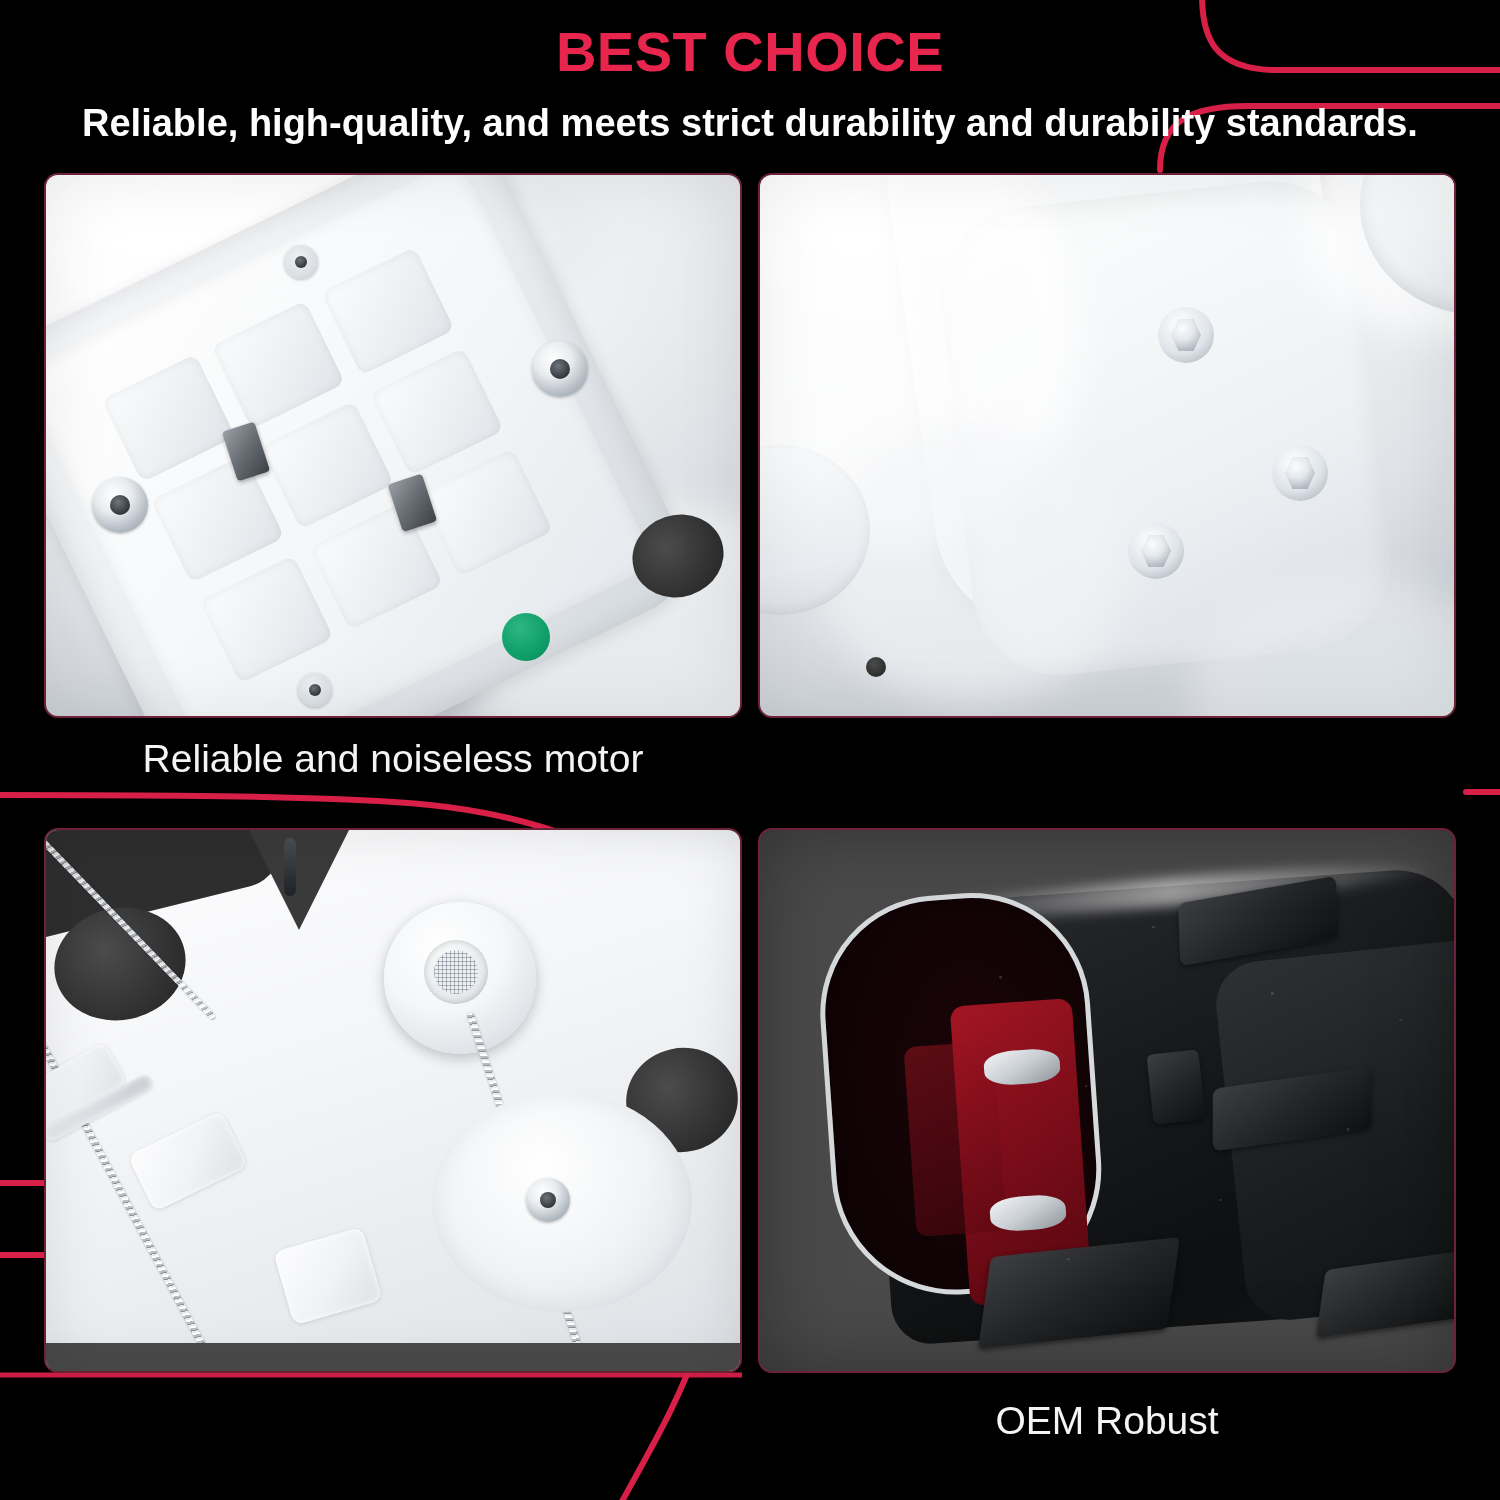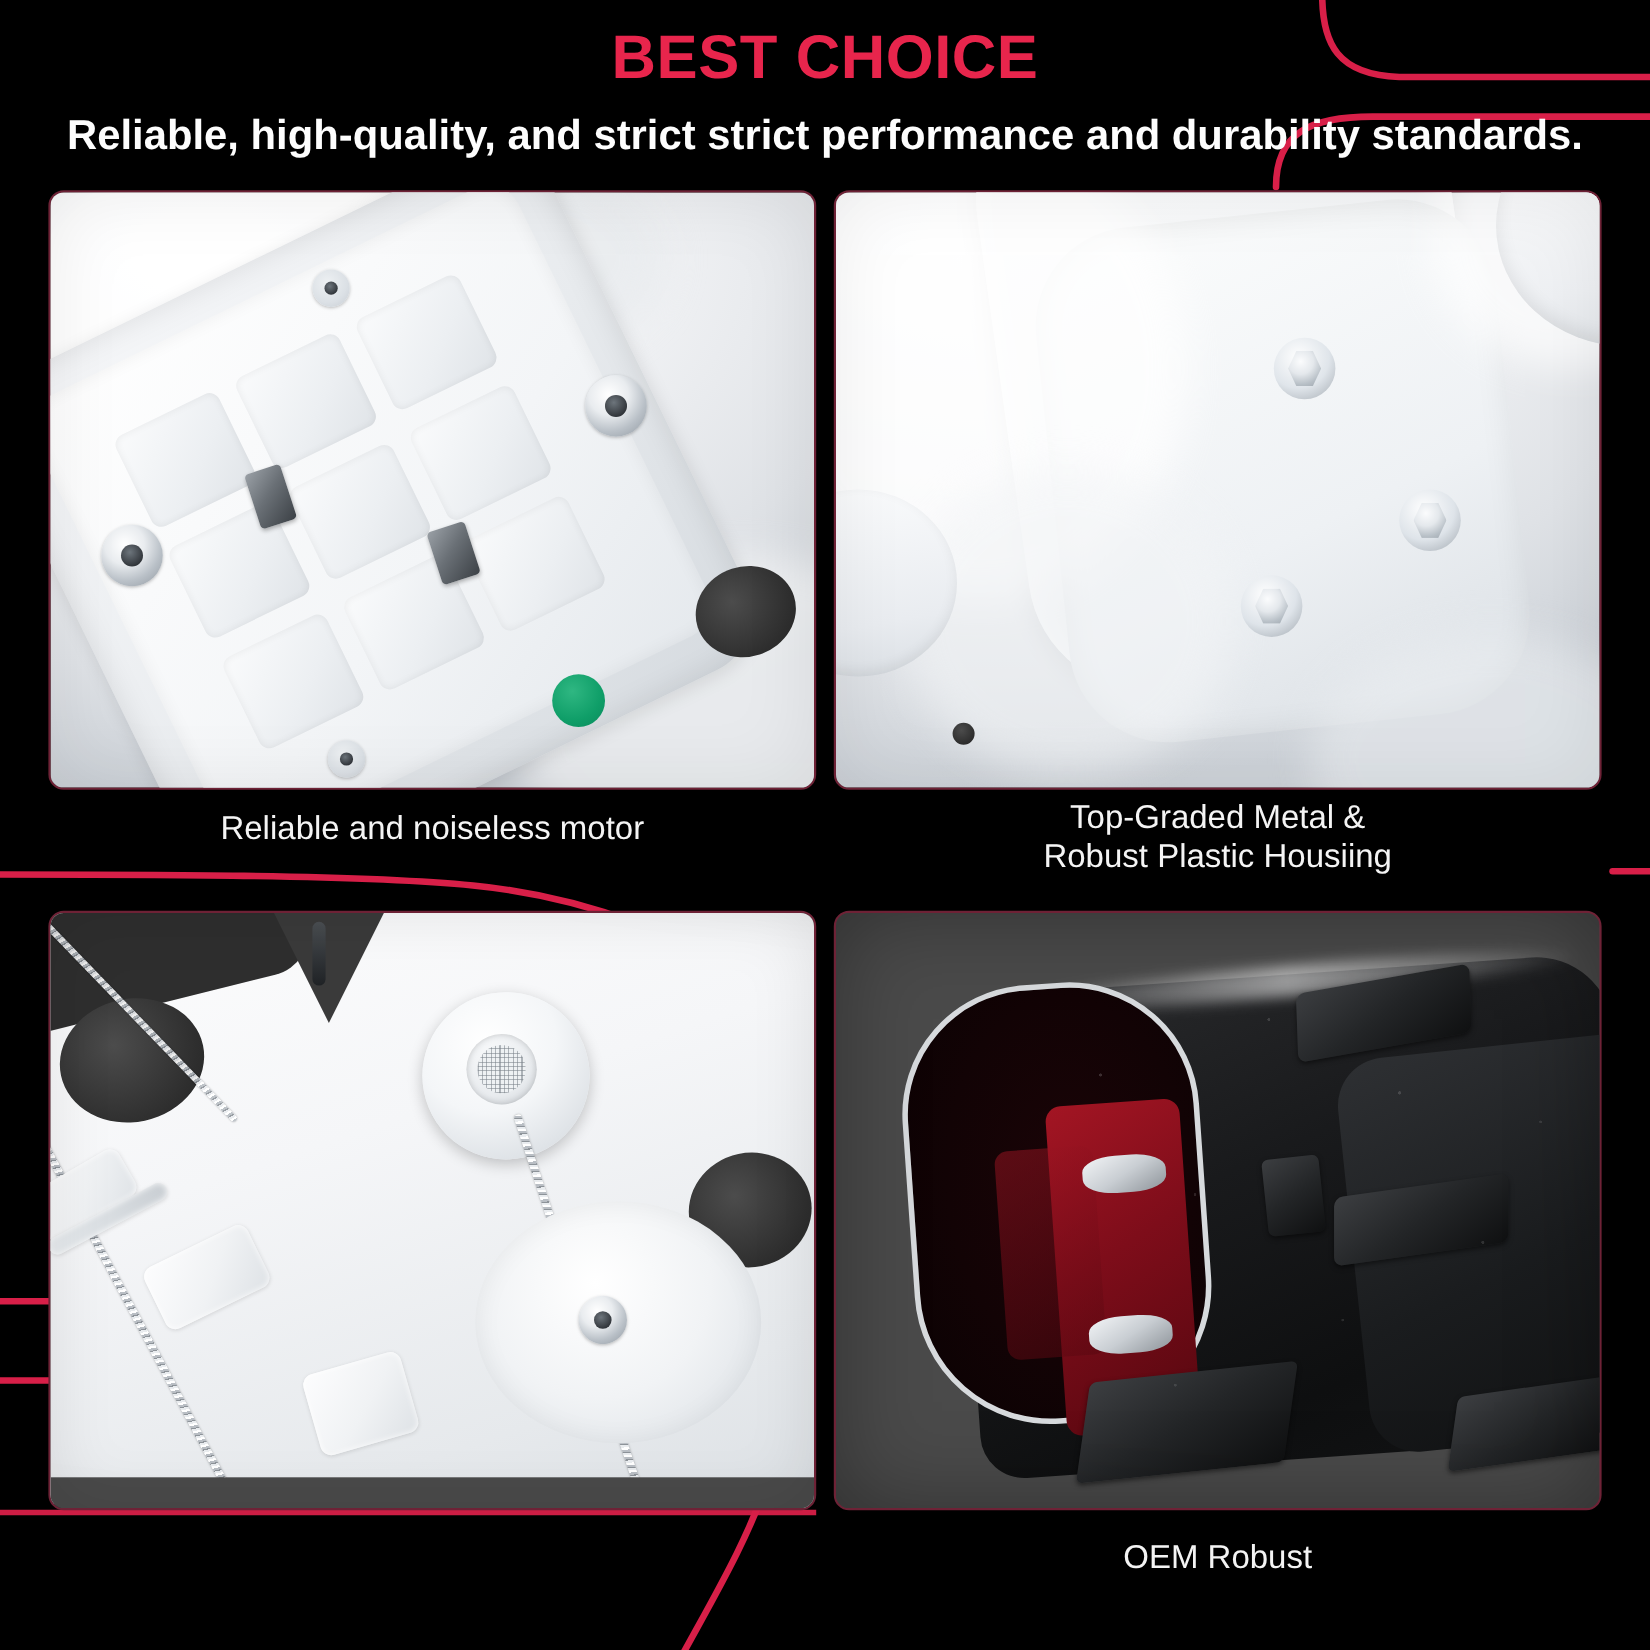--- a/index.html
+++ b/index.html
@@ -40,21 +40,21 @@
   .panel-tr { left: 758px; top: 173px;  width: 698px; height: 545px; }
   .panel-bl { left: 44px;  top: 828px;  width: 698px; height: 545px; }
   .panel-br { left: 758px; top: 828px;  width: 698px; height: 545px; }
 
   .panel-img { position: absolute; inset: 0; }
 
   
   .caption {
     position: absolute;
     color: #f4f4f4;
-    font-size: 30px;
+    font-size: 39px;
     font-weight: 400;
     line-height: 1.18;
     text-align: center;
     white-space: pre-line;
   }
   .cap-tl { left: 44px;  top: 736px;  width: 698px; }
   .cap-tr { left: 758px; top: 726px;  width: 698px; }
   .cap-bl { left: 44px;  top: 1398px; width: 698px; }
   .cap-br { left: 758px; top: 1398px; width: 698px; }
 
@@ -165,21 +165,21 @@
 
     <path d="M-5 1183 L46 1183" stroke="#d81f48" stroke-width="6" fill="none" stroke-linecap="round"></path>
     <path d="M-5 1255 L46 1255" stroke="#d81f48" stroke-width="6" fill="none" stroke-linecap="round"></path>
 
     <path d="M700 1340 C680 1400, 650 1450, 620 1505" stroke="#d81f48" stroke-width="6" fill="none" stroke-linecap="round"></path>
 
     <path d="M-5 1375 L742 1375" stroke="#d81f48" stroke-width="5" fill="none" opacity="0.95"></path>
   </svg>
 
   <div class="title">BEST CHOICE</div>
-  <div class="subtitle">Reliable, high-quality, and strict strict performance and durability standards.</div>
+  <div class="subtitle">Reliable, high-quality, and meets strict durability and durability standards.</div>
 
   <div class="panel panel-tl">
     <div class="panel-img">
       <div class="metal-white"></div>
 
       <div class="sheen" style="left:-40px; top:-60px; width:460px; height:340px; background:#ffffff;"></div>
       <div class="sheen" style="left:420px; top:330px; width:420px; height:300px; background:#ffffff; opacity:.55;"></div>
       <div class="sheen" style="left:300px; top:-30px; width:260px; height:180px; background:#e3e7ea; opacity:.5;"></div>
 
       <div style="position:absolute; left:12px; top:38px; width:560px; height:520px;
@@ -374,17 +374,15 @@
                     radial-gradient(circle at 78% 58%, rgba(255,255,255,.45) 0 1.2px, transparent 1.6px),
                     radial-gradient(circle at 56% 72%, rgba(255,255,255,.4) 0 1px, transparent 1.4px),
                     radial-gradient(circle at 30% 83%, rgba(255,255,255,.4) 0 1.1px, transparent 1.5px),
                     radial-gradient(circle at 88% 34%, rgba(255,255,255,.4) 0 1px, transparent 1.4px);"></div>
 
       <div style="position:absolute; inset:0; box-shadow: inset 0 0 80px rgba(0,0,0,.35);"></div>
     </div>
   </div>
 
   <div class="caption cap-tl">Reliable and noiseless motor</div>
-  <div class="caption cap-tr">Top-Graded Metal &amp;
-Robust Plastic Housiing</div>
   <div class="caption cap-br">OEM Robust</div>
 
 </div>
 
 </body></html>

